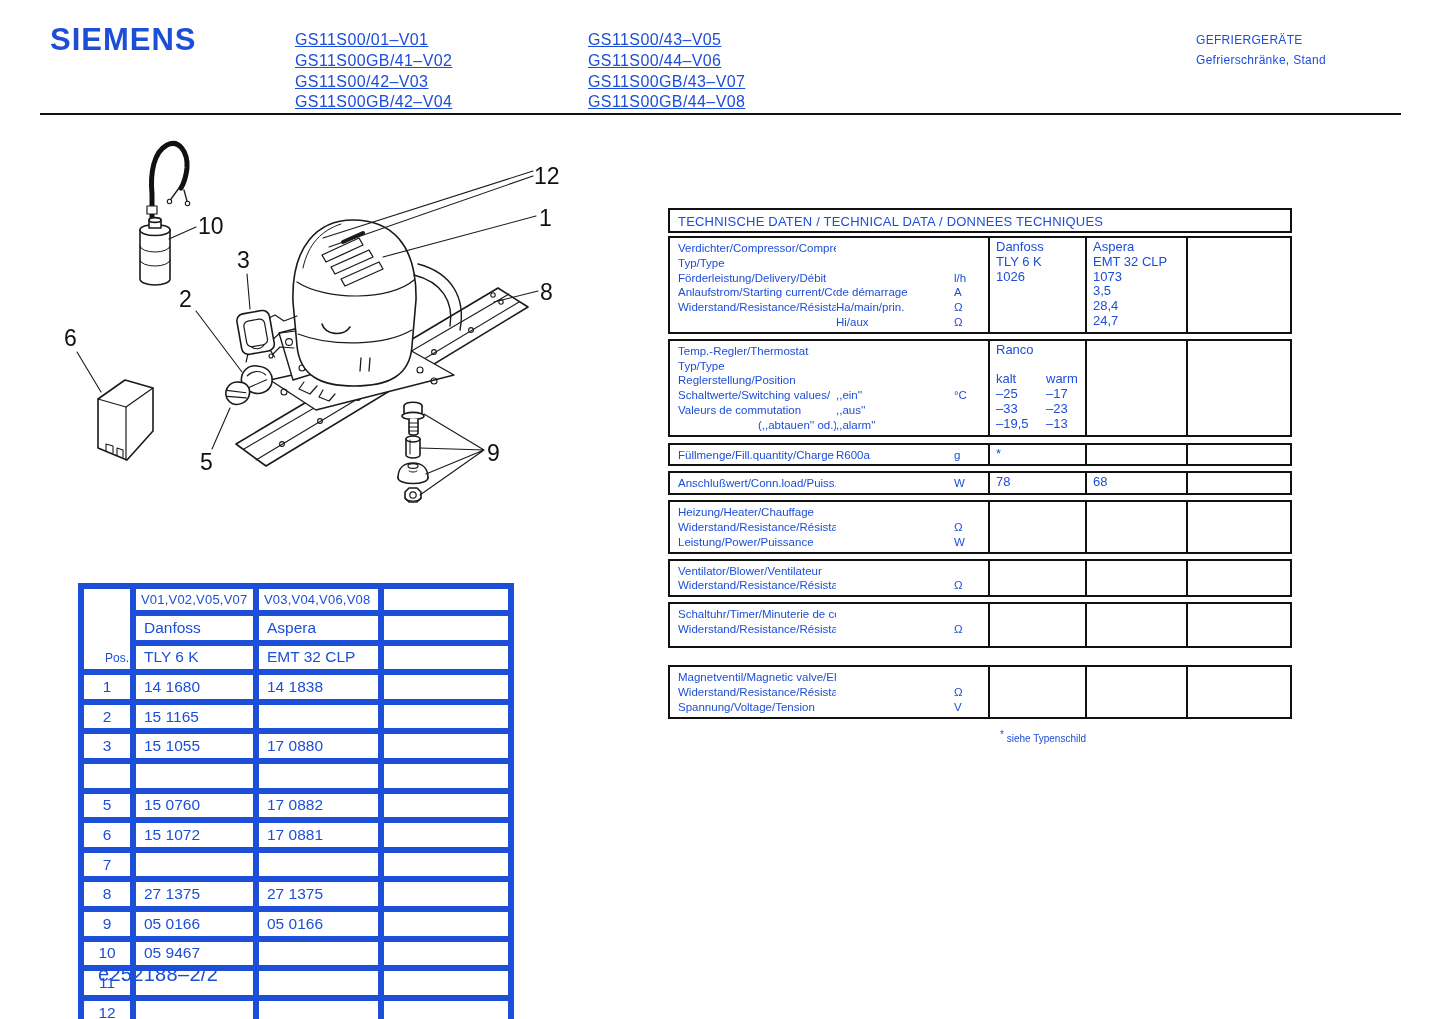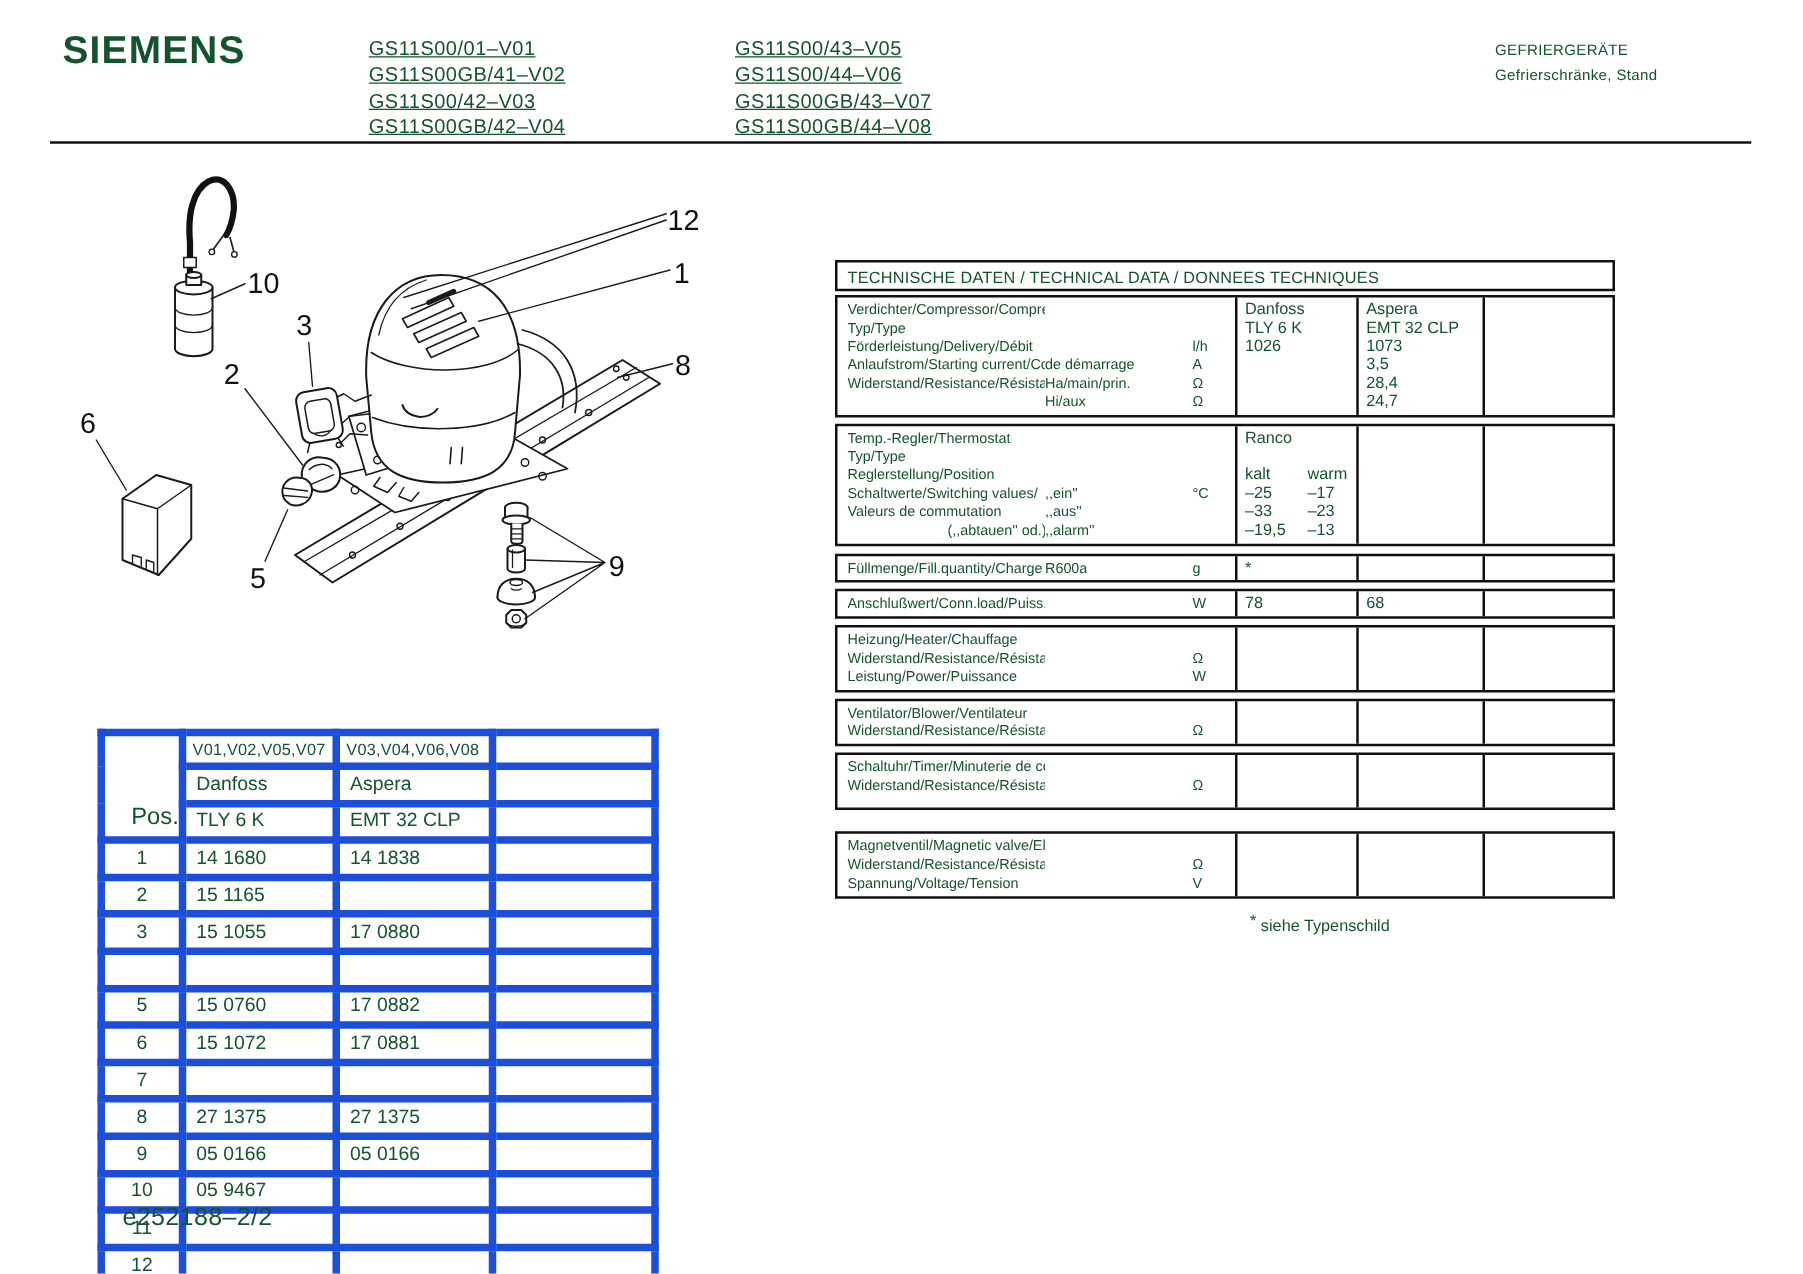--- a/index.html
+++ b/index.html
@@ -1,52 +1,52 @@
 <!DOCTYPE html>
 <html><head>
 <meta charset="utf-8">
 <style>
   html,body{margin:0;padding:0;background:#fff;}
   .page{position:relative;width:1442px;height:1019px;background:#fff;overflow:hidden;
-        font-family:"Liberation Sans",sans-serif;color:#14532d;border-radius:17px;}
+        font-family:"Liberation Sans",sans-serif;color:#1d4ed8;border-radius:17px;}
   
   .brand{position:absolute;left:50px;top:22px;font-size:31px;font-weight:900;letter-spacing:1px;}
   .models{position:absolute;top:30px;font-size:16px;letter-spacing:.4px;line-height:20.8px;white-space:nowrap;text-decoration:underline;}
   .m1{left:295px}.m2{left:588px}
   .category{position:absolute;left:1196px;top:31px;font-size:12px;line-height:19.5px;letter-spacing:.3px;white-space:nowrap;}
   .rule{position:absolute;left:40px;top:113px;width:1361px;height:2px;background:#111;}
   
   svg.diagram{position:absolute;left:60px;top:130px;}
   svg.diagram text{font-family:"Liberation Sans",sans-serif;font-size:23px;fill:#111;}
   
   table.parts{position:absolute;left:78px;top:583px;border-collapse:collapse;table-layout:fixed;}
   table.parts td{border:6px solid #1d4ed8;font-size:15.5px;padding:0 4px 0 8px;height:23.6px;
                  overflow:hidden;white-space:nowrap;vertical-align:middle;}
   table.parts td.h1{font-size:13px;height:21px;padding-left:5px;letter-spacing:.2px;}
-  table.parts td.pos-h{vertical-align:bottom;padding:0 0 4px 21px;font-size:19px;}
+  table.parts td.pos-h{vertical-align:bottom;padding:0 0 4px 21px;font-size:12px;}
   table.parts td.pos{text-align:center;padding:0;}
   
   .techwrap{position:absolute;left:668px;top:208px;width:624px;}
   .tt-title{box-sizing:border-box;border:2px solid #111;height:25px;font-size:13px;font-weight:normal;
             padding:4px 0 0 8px;letter-spacing:.2px;white-space:nowrap;}
   .tt-block{box-sizing:border-box;display:flex;border:2px solid #111;width:624px;margin-top:5px;align-items:stretch;}
   [data-name="tech-block-verdichter"]{margin-top:3px;}
   [data-name="tech-block-fuellmenge"]{margin-top:6px;}
   [data-name="tech-block-schaltuhr"]{min-height:46px;}
   [data-name="tech-block-magnetventil"]{margin-top:17px;}
   .tt-labels{box-sizing:border-box;width:320px;border-right:2px solid #111;padding:3px 6px 2px 8px;}
   .tt-val{box-sizing:border-box;border-right:2px solid #111;padding:2px 4px 2px 6px;font-size:13px;}
   .tt-val.c1{width:97px}.tt-val.c2{width:101px}.tt-val.c3{flex:1;border-right:none;}
   .tt-row{display:flex;font-size:11.5px;line-height:14.8px;min-height:14.8px;white-space:nowrap;}
   .tl{flex:1;overflow:hidden}.tm{width:118px}.tu{width:28px}
   .tt-row.ind .tl{padding-left:80px;}
   .vline{line-height:14.8px;min-height:14.8px;white-space:nowrap;}
   .vline .pa{display:inline-block;width:50px;}
   
-  .footnote{position:absolute;left:1000px;top:729px;font-size:13px;}
+  .footnote{position:absolute;left:1000px;top:729px;font-size:10px;}
   .footnote .star{vertical-align:4px;}
   .docnum{position:absolute;left:50px;top:963px;font-size:20px;letter-spacing:.3px;margin-left:48px;}
 </style>
 </head>
 <body>
 
 <div class="page" data-name="document-page">
 
   <div class="brand" data-name="siemens-logo">SIEMENS</div>
   <div class="models m1" data-name="model-list-left">

